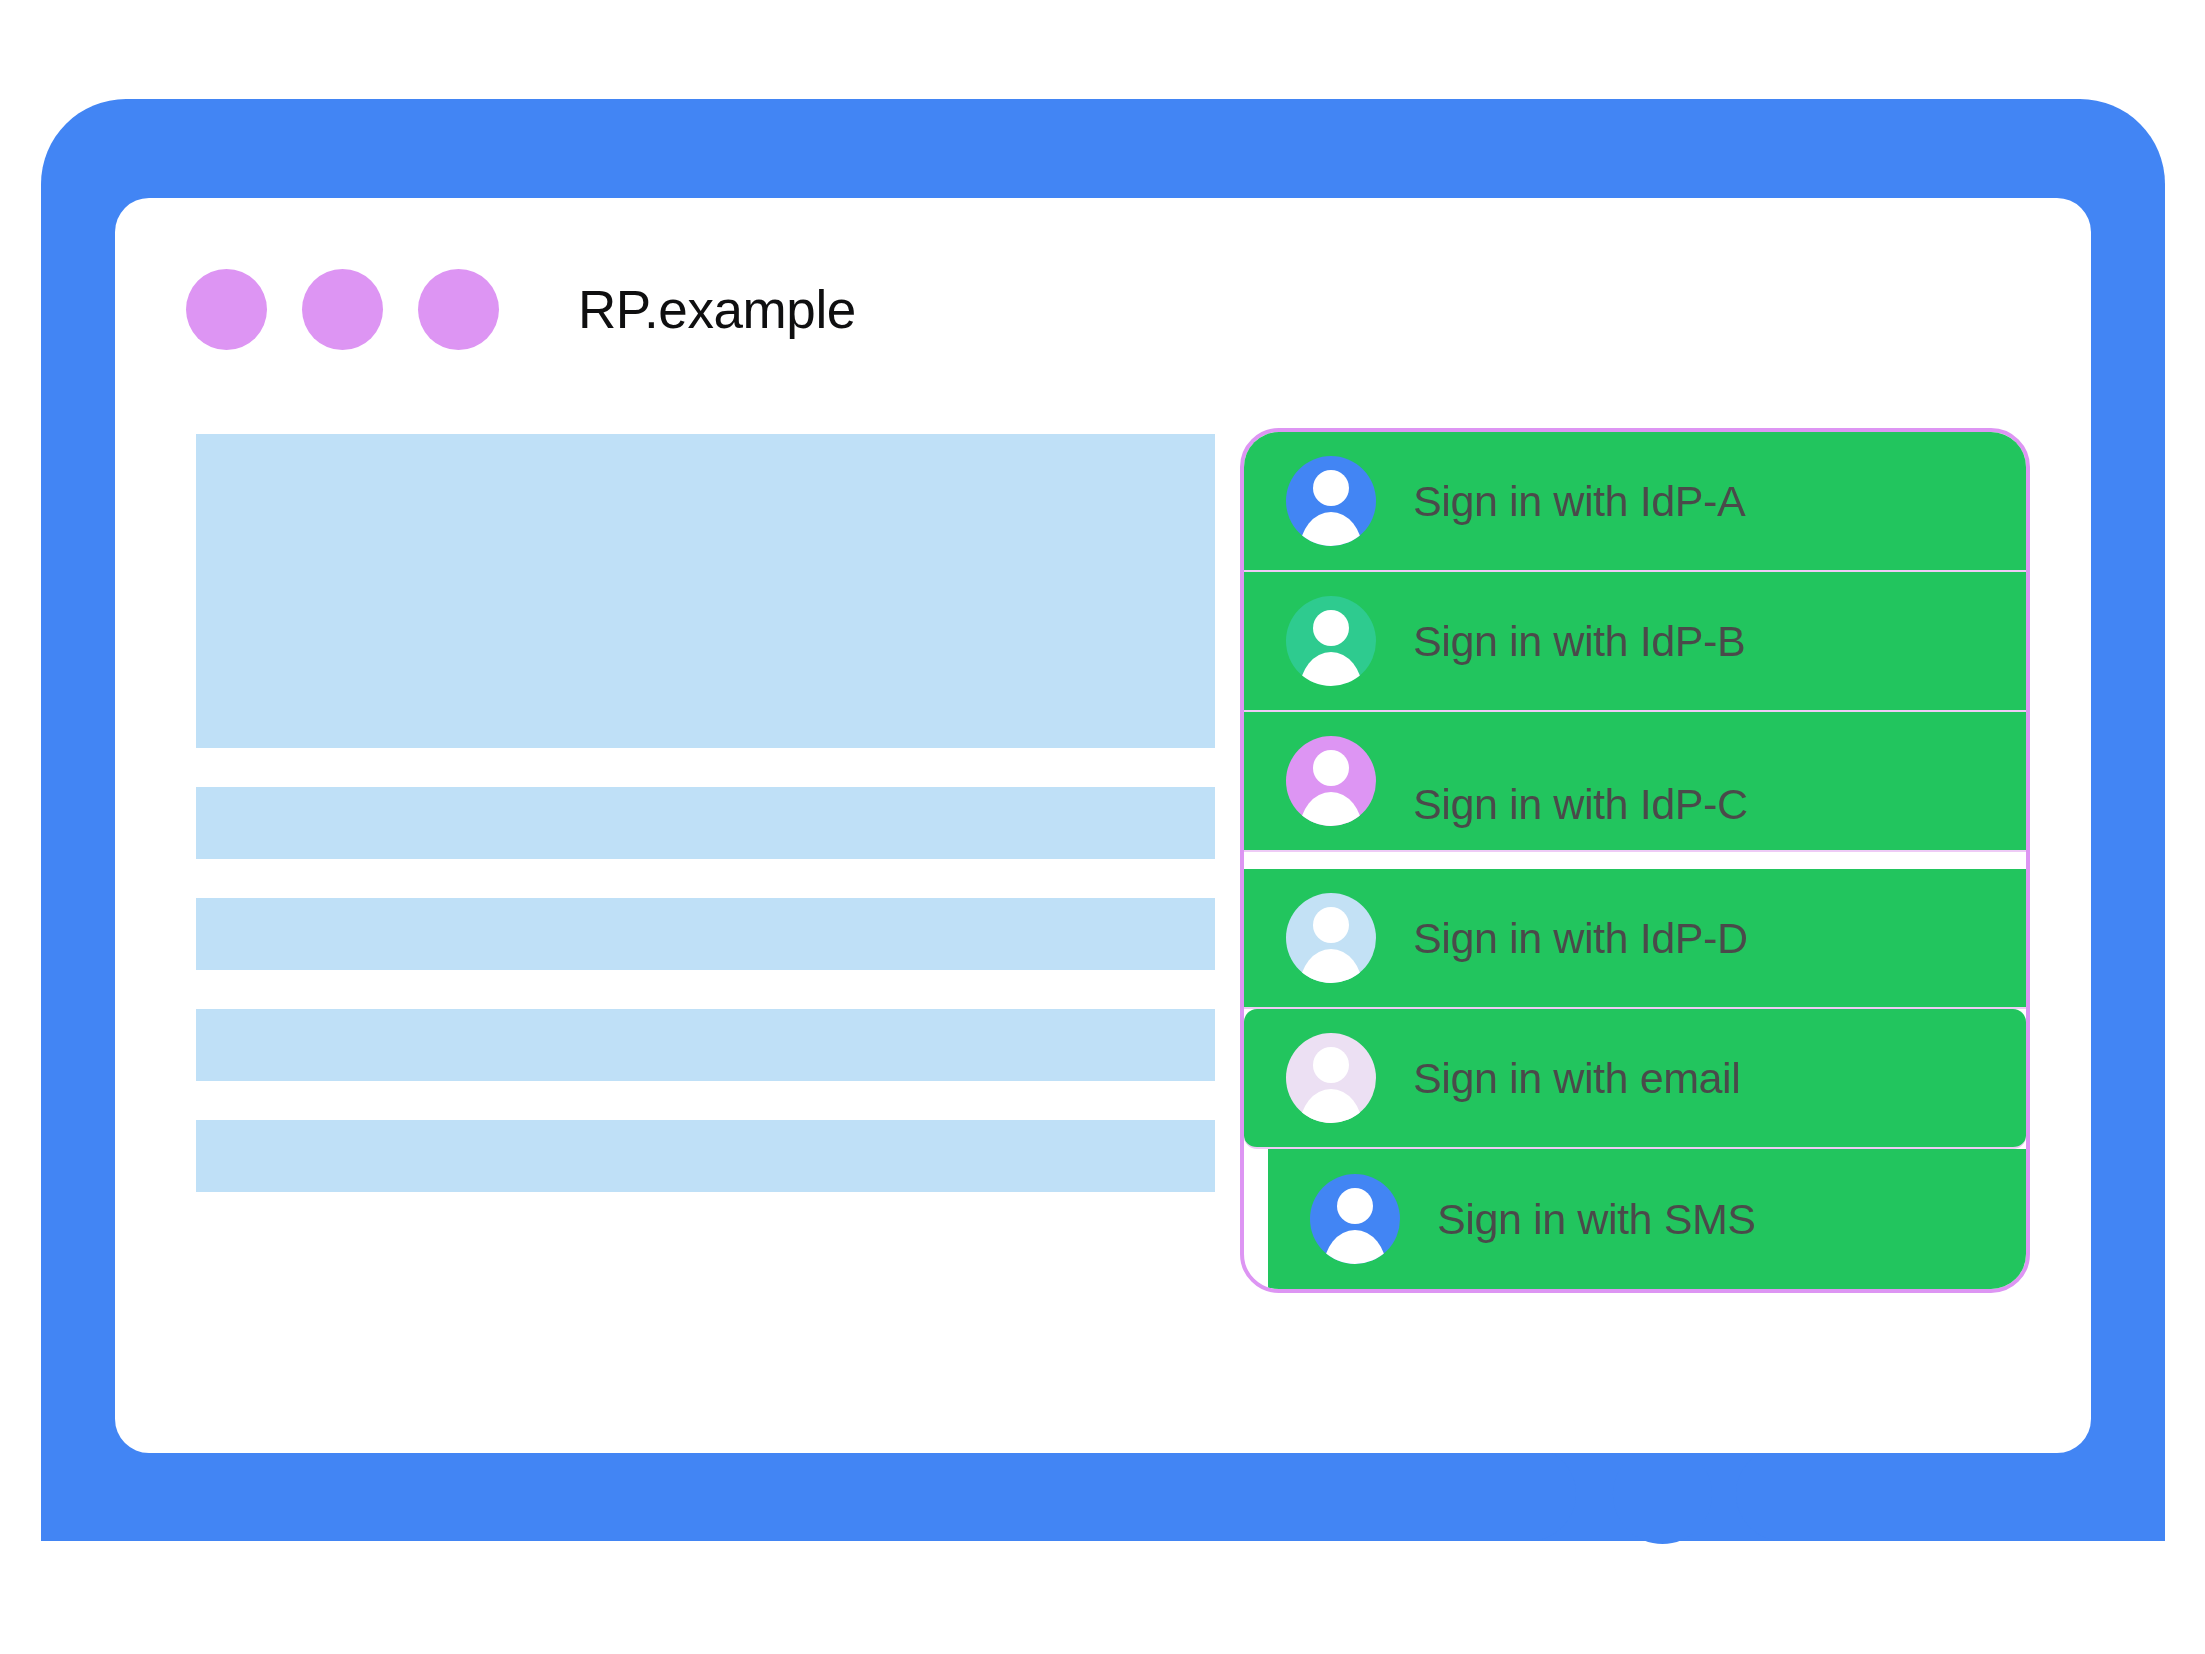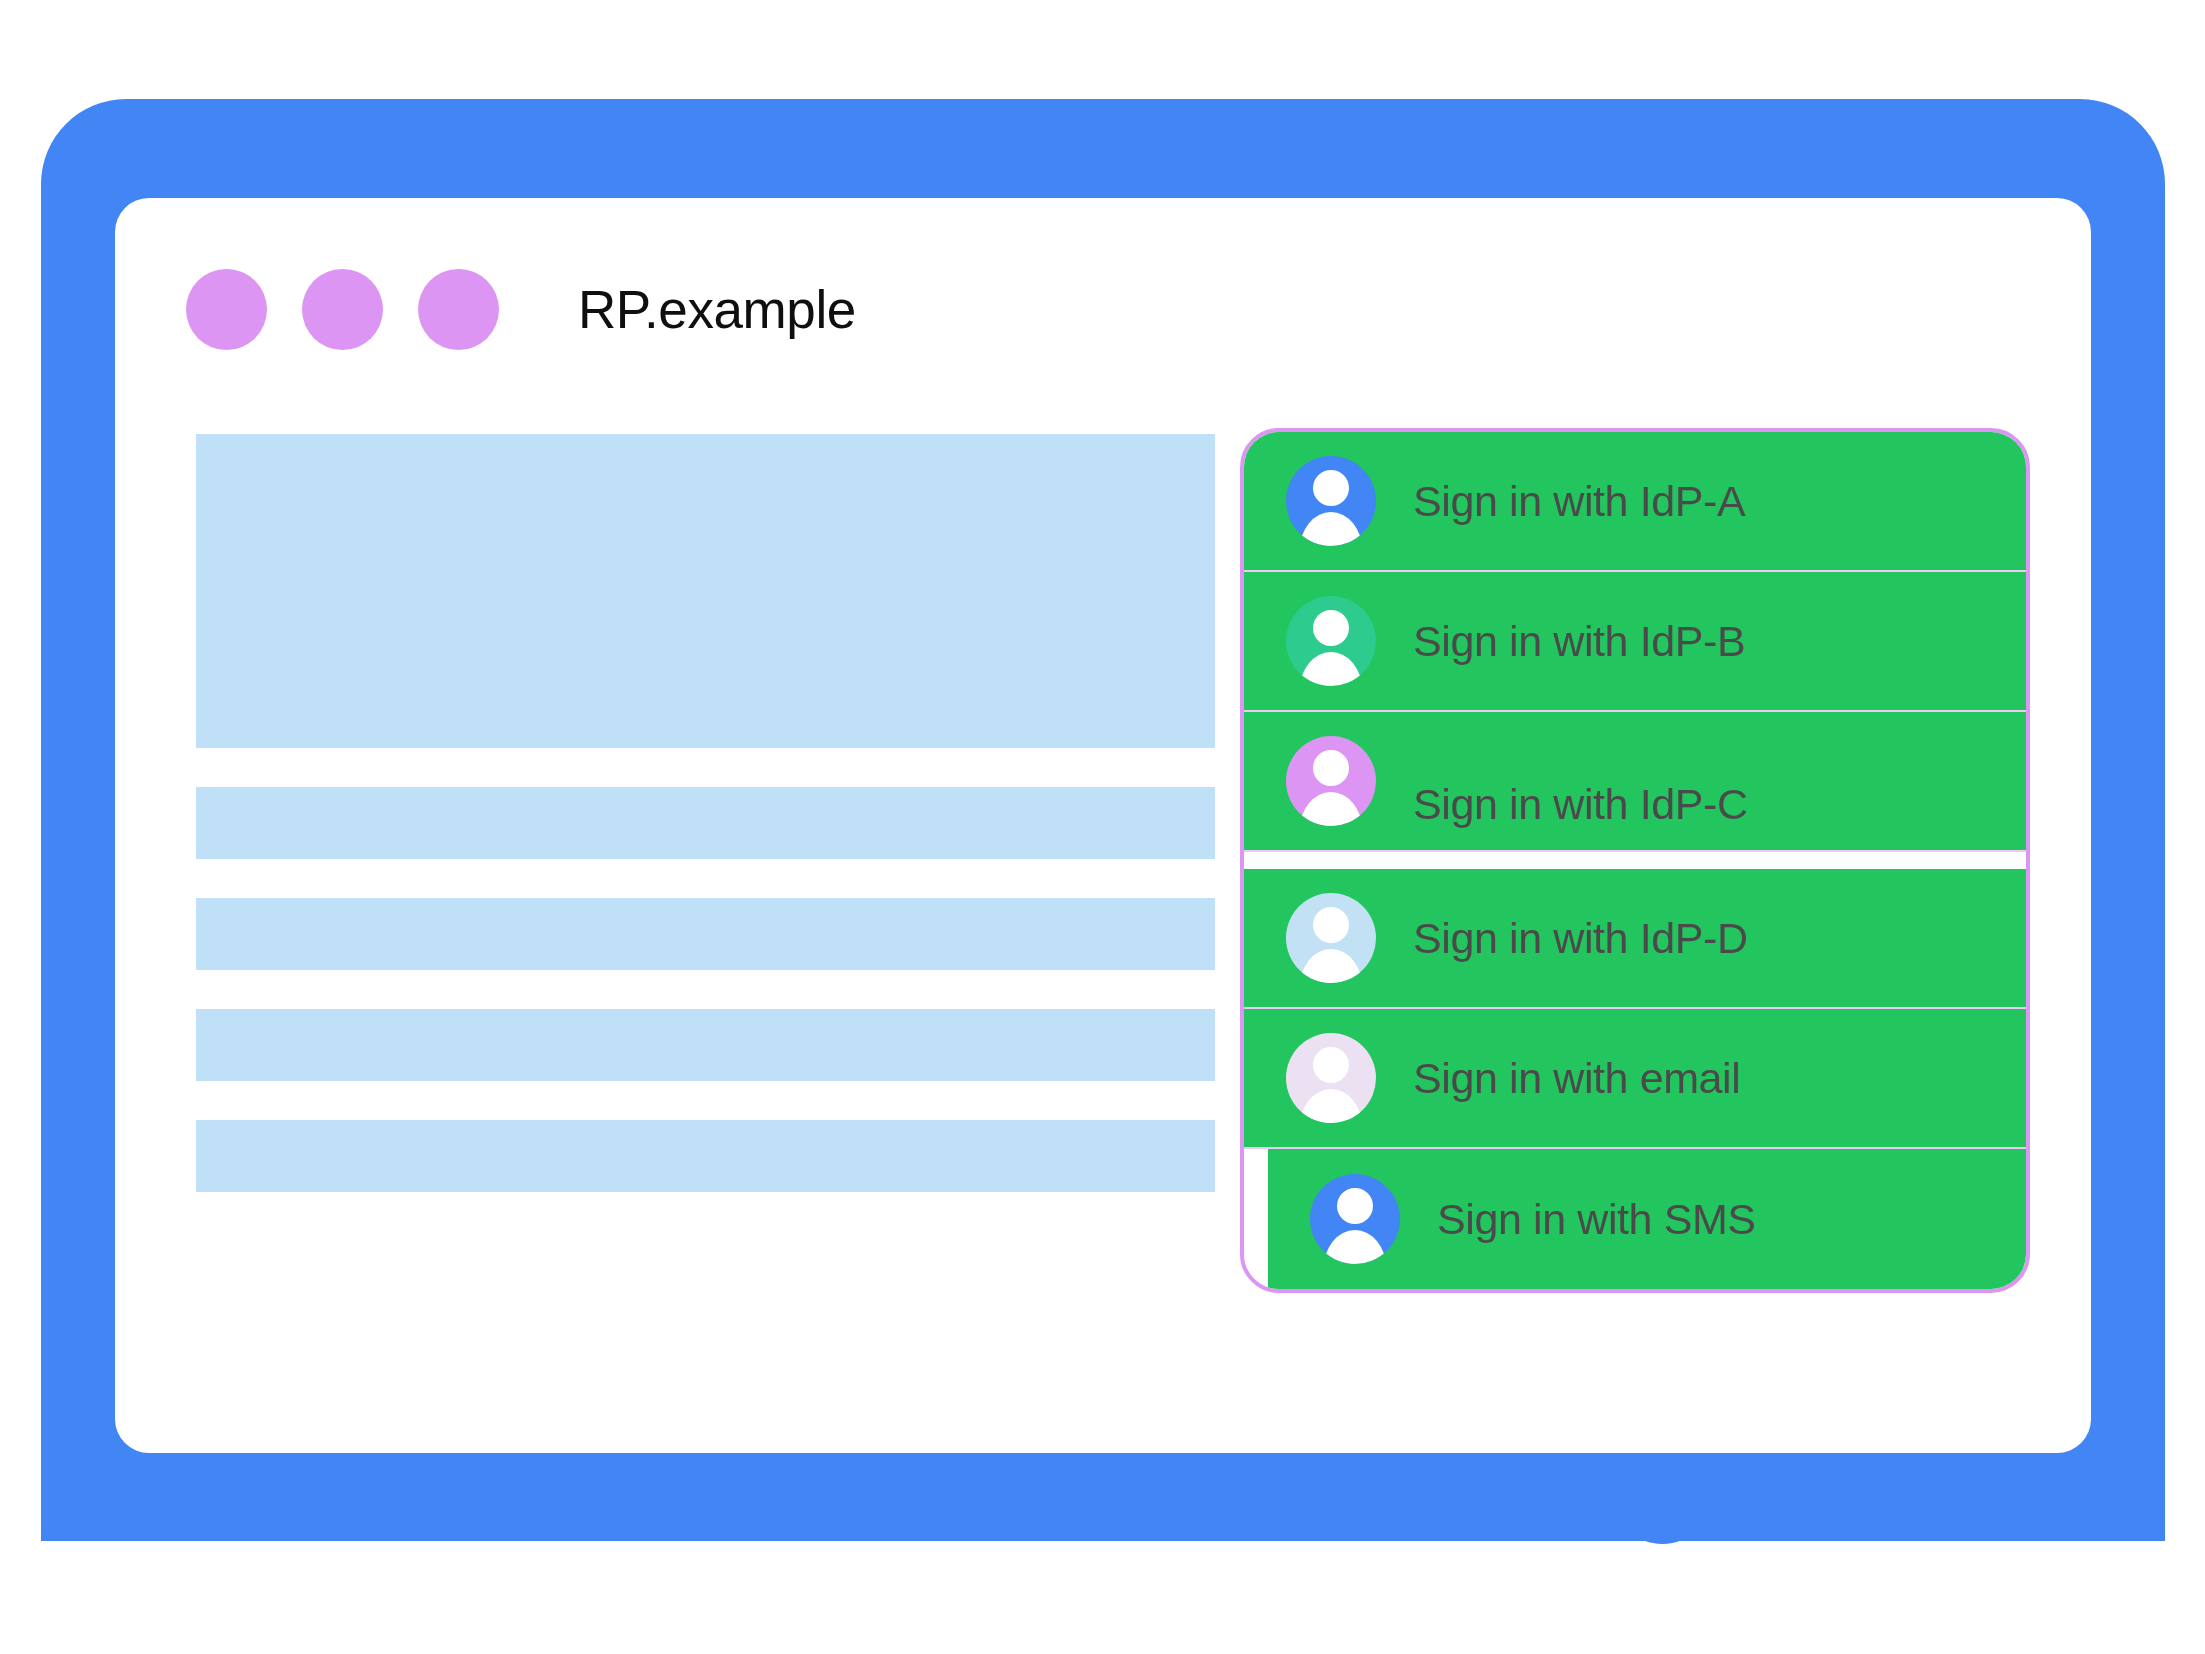--- a/index.html
+++ b/index.html
@@ -221,21 +221,21 @@
           </span>
           <span class="account-label" style="color: rgb(74, 74, 74); margin-top: 46px;">Sign in with IdP-C</span>
         </div>
         <div class="account-row" style="border-bottom-color: rgb(238, 203, 246); margin-top: 17px;">
           <span class="avatar" style="background: rgb(195, 225, 245);">
             <span class="av-head"></span>
             <span class="av-body"></span>
           </span>
           <span class="account-label" style="color: rgb(74, 74, 74);">Sign in with IdP-D</span>
         </div>
-        <div class="account-row" style="border-bottom-color: rgb(238, 203, 246);">
+        <div class="account-row" style="border-bottom-color: rgb(238, 203, 246); border-radius: 13px;">
           <span class="avatar" style="background: rgb(236, 224, 243);">
             <span class="av-head"></span>
             <span class="av-body"></span>
           </span>
           <span class="account-label" style="color: rgb(74, 74, 74);">Sign in with email</span>
         </div>
         <div class="account-row" style="border-bottom-color: rgb(238, 203, 246);">
           <span class="avatar" style="background: rgb(66, 133, 244);">
             <span class="av-head"></span>
             <span class="av-body"></span>

